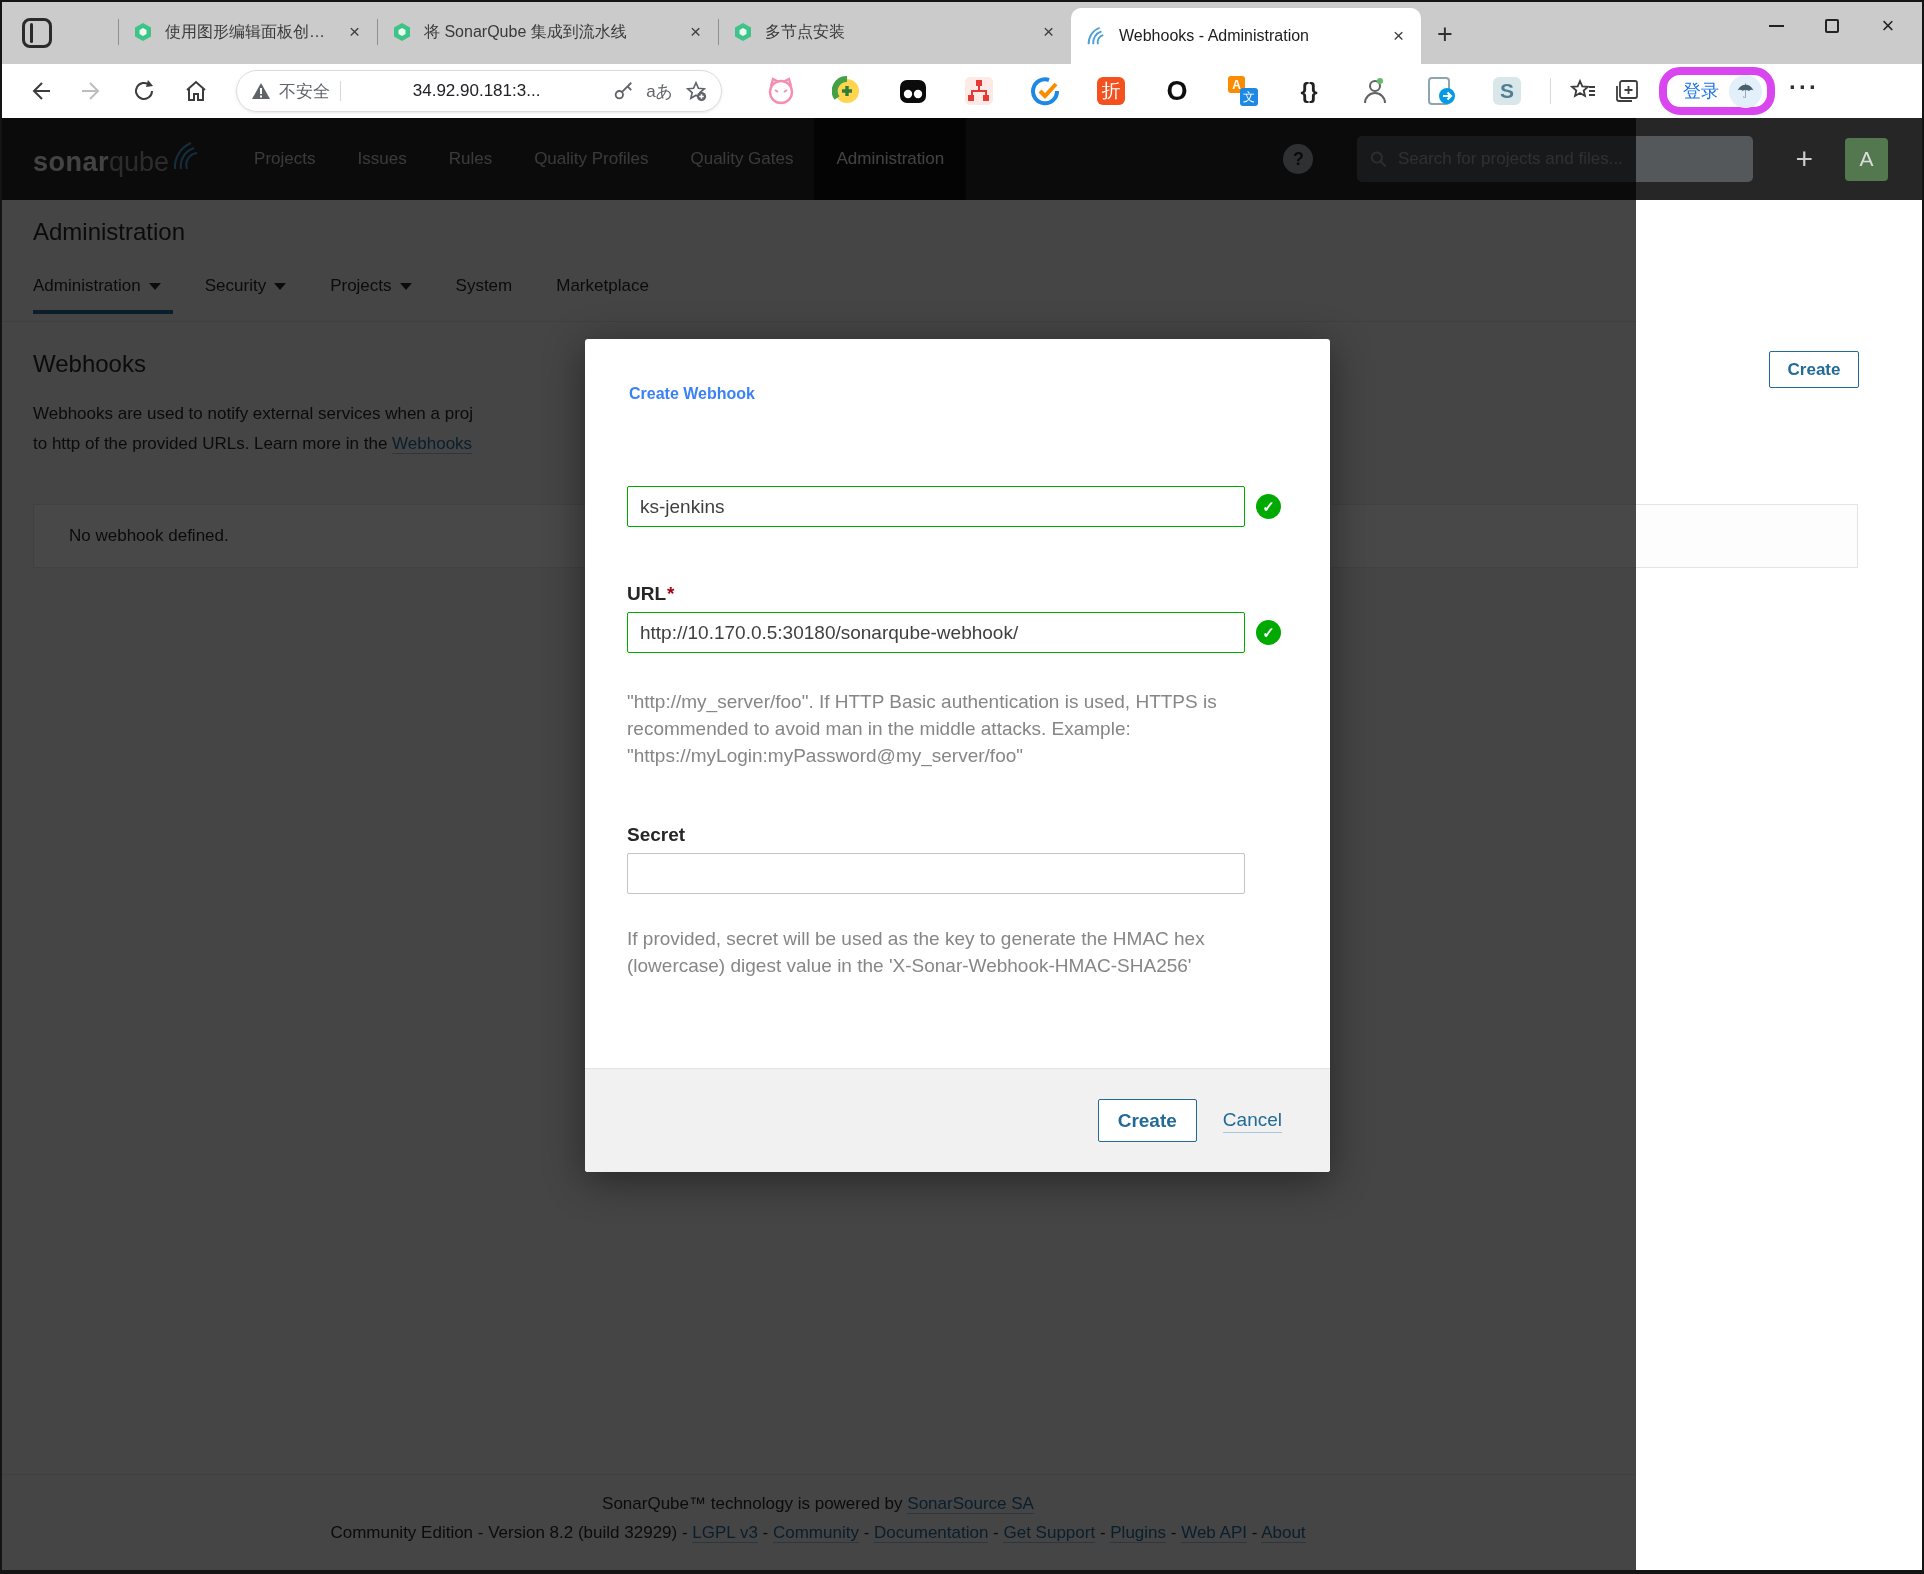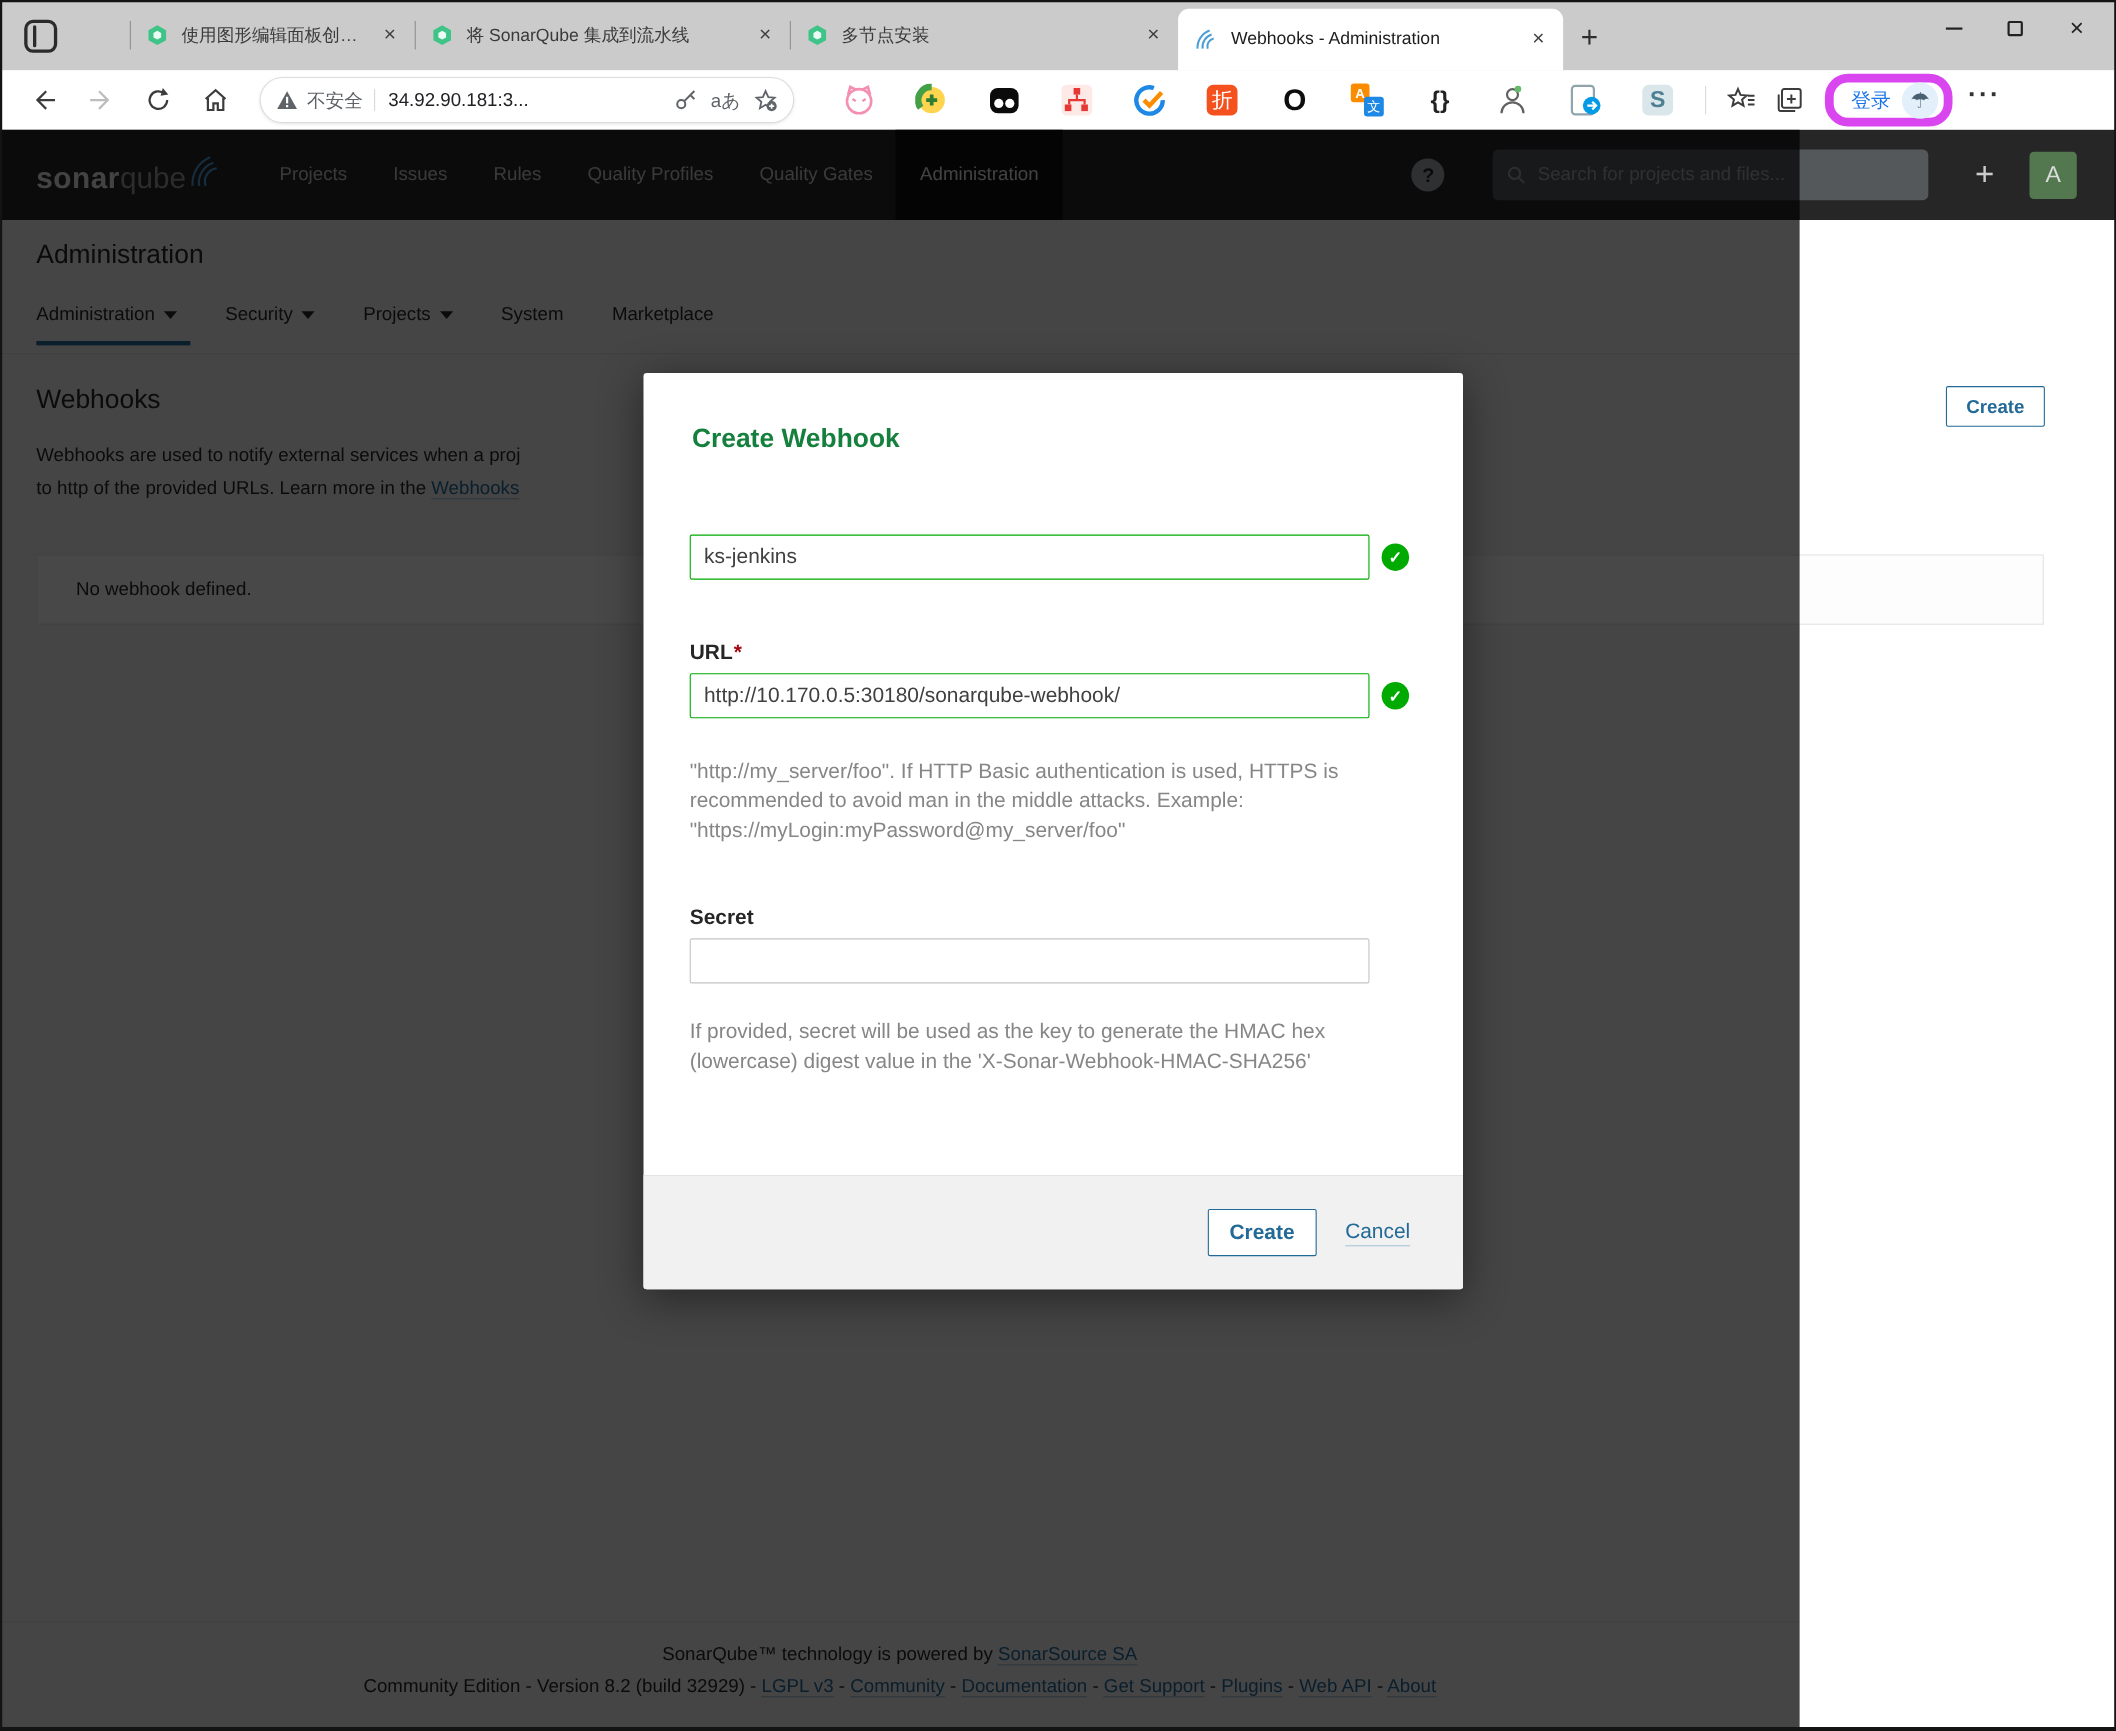--- a/index.html
+++ b/index.html
@@ -23,21 +23,21 @@
   .ic-min { width:15px; height:2px; background:#222; }
   .ic-max { width:14px; height:14px; border:2px solid #222; border-radius:2px; }
   .ic-close { font-size:22px; color:#222; }
 
   
   .toolbar { position:absolute; left:0; top:64px; width:1924px; height:54px; background:#fff; display:flex; align-items:center; padding:0 14px; }
   .navbtn { width:52px; display:flex; justify-content:center; }
   .addressbar { width:486px; height:42px; margin-left:14px; border:1px solid #dcdcdc; border-radius:21px; box-shadow:0 1px 3px rgba(0,0,0,.10); display:flex; align-items:center; padding:0 14px; }
   .addr-sec { font-size:17px; color:#5f6368; margin:0 10px 0 8px; }
   .addr-div { width:1px; height:20px; background:#d8d8d8; margin-right:12px; }
-  .addr-url { font-size:17px; color:#202124; flex:1; white-space:nowrap; overflow:hidden; }
+  .addr-url { font-size:17px; color:#202124; flex:1; white-space:nowrap; overflow:hidden;text-align:center; }
   .addr-ic { margin-left:12px; display:flex; align-items:center; color:#5f6368; font-size:17px; }
   .exts { display:flex; align-items:center; margin-left:26px; }
   .ext { width:32px; height:32px; margin:0 17px; display:flex; align-items:center; justify-content:center; font-size:20px; }
   .ext-zhe { background:#f4511e; color:#fff; border-radius:6px; font-size:19px; width:28px; height:28px; display:flex;align-items:center;justify-content:center; }
   .ext-o { font-size:27px; font-weight:900; color:#0d0d0d; }
   .ext-br { font-size:22px; font-weight:700; color:#222; }
   .ext-s { background:#d9e6ea; color:#4f7f93; border-radius:6px; font-weight:700; font-size:21px; width:28px; height:28px; display:flex;align-items:center;justify-content:center; }
   .ext-awen { position:relative; width:30px; height:30px; }
   .ext-awen .a { position:absolute; left:0; top:0; width:17px; height:17px; background:#fb8c00; color:#fff; font-size:12px; font-weight:700; border-radius:3px; display:flex;align-items:center;justify-content:center; }
   .ext-awen .w { position:absolute; right:0; bottom:0; width:18px; height:18px; background:#1e88e5; color:#fff; font-size:12px; border-radius:3px; display:flex;align-items:center;justify-content:center; }
@@ -78,21 +78,21 @@
   .desc { position:absolute; left:33px; font-size:17px; color:#262626; white-space:nowrap; }
   .d1 { top:286px; } .d2 { top:316px; }
   .slink { color:#236a97; border-bottom:1px solid #9dbfd4; }
   .empty-box { position:absolute; left:33px; top:386px; width:1825px; height:64px; background:#fdfdfd; border:1px solid #e4e4e4; display:flex; align-items:center; padding-left:35px; font-size:17px; color:#262626; }
   .page-footer { position:absolute; left:0; right:0; top:1356px; border-top:1px solid #e2e2e2; text-align:center; font-size:17px; color:#262626; padding-top:14px; line-height:29px; }
 
   .dim { position:absolute; inset:0; background:rgba(2,2,3,0.72); z-index:5; }
 
   
   .modal { position:absolute; left:585px; top:221px; width:745px; height:833px; background:#fff; border-radius:3px; box-shadow:0 8px 40px rgba(0,0,0,.45); z-index:10; }
-  .m-title { position:absolute; left:44px; top:46px; font-size:24px; font-weight:700; color:#15803d; }
+  .m-title { position:absolute; left:44px; top:46px; font-size:16px; font-weight:700; color:#3b82f6; }
   .m-label { position:absolute; left:42px; font-size:19px; font-weight:700; color:#262626; }
   .req { color:#a4030f; margin-left:1px; }
   .m-input { position:absolute; left:42px; width:618px; height:41px; border:1px solid #c4c4c4; border-radius:2px; font-size:19px; color:#404040; padding:0 12px; outline:none; background:#fff; font-family:"Liberation Sans",sans-serif; }
   .m-input.ok { border-color:#00aa00; }
   .m-check { position:absolute; left:671px; width:25px; height:25px; border-radius:50%; background:#00aa00; color:#fff; font-size:15px; font-weight:700; display:flex; align-items:center; justify-content:center; }
   .m-help { position:absolute; left:42px; font-size:19px; color:#868686; line-height:27px; white-space:nowrap; }
   .m-foot { position:absolute; left:0; right:0; bottom:0; height:104px; background:#f1f1f1; border-top:1px solid #e3e3e3; border-radius:0 0 3px 3px; display:flex; align-items:center; justify-content:flex-end; padding-right:48px; }
   .m-create { height:43px; padding:0 19px; background:#fff; border:1px solid #236a97; border-radius:2px; color:#236a97; font-size:19px; font-weight:700; font-family:"Liberation Sans",sans-serif; }
   .m-cancel { margin-left:26px; font-size:19px; color:#236a97; border-bottom:1px solid #a9c7d8; padding-bottom:1px; }
 </style>

